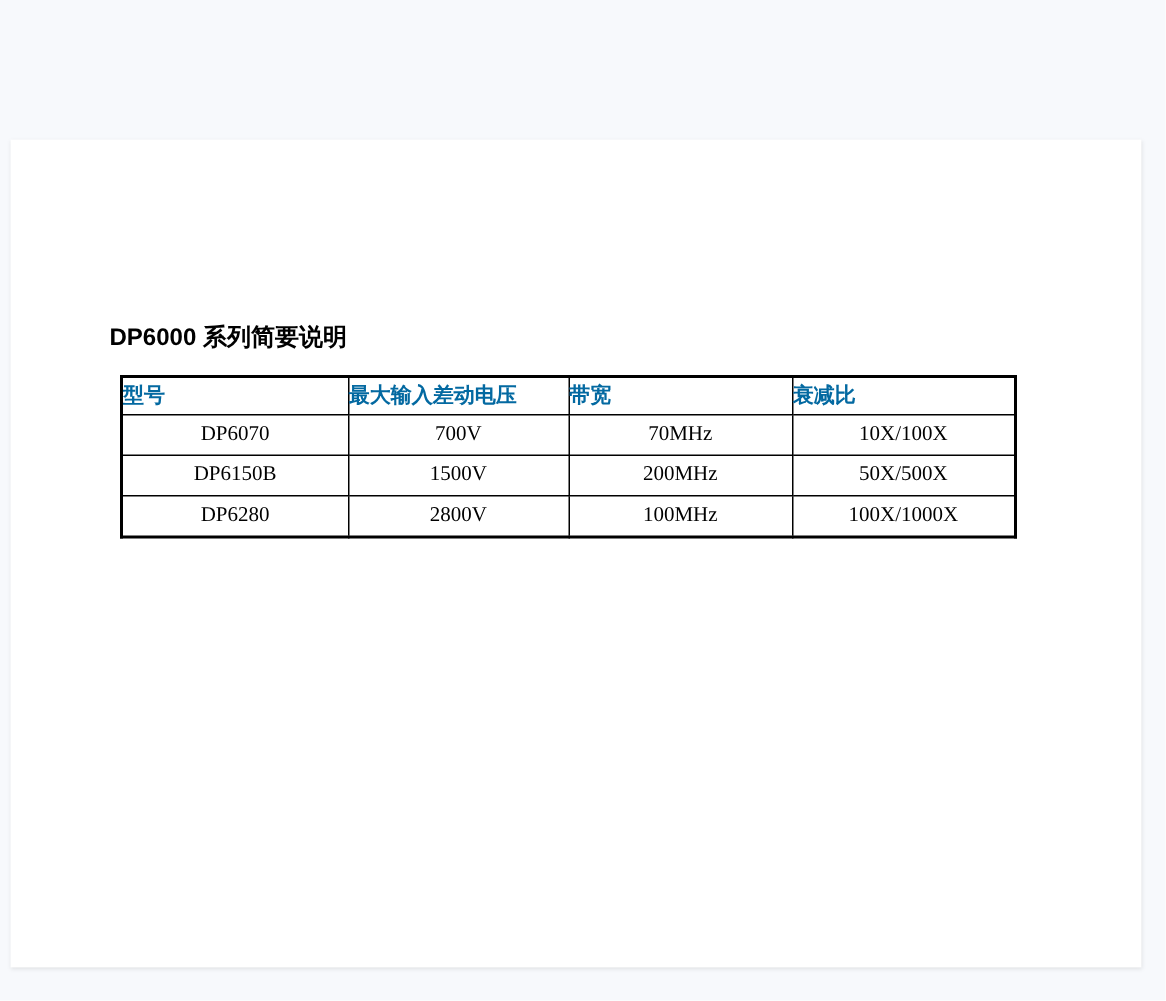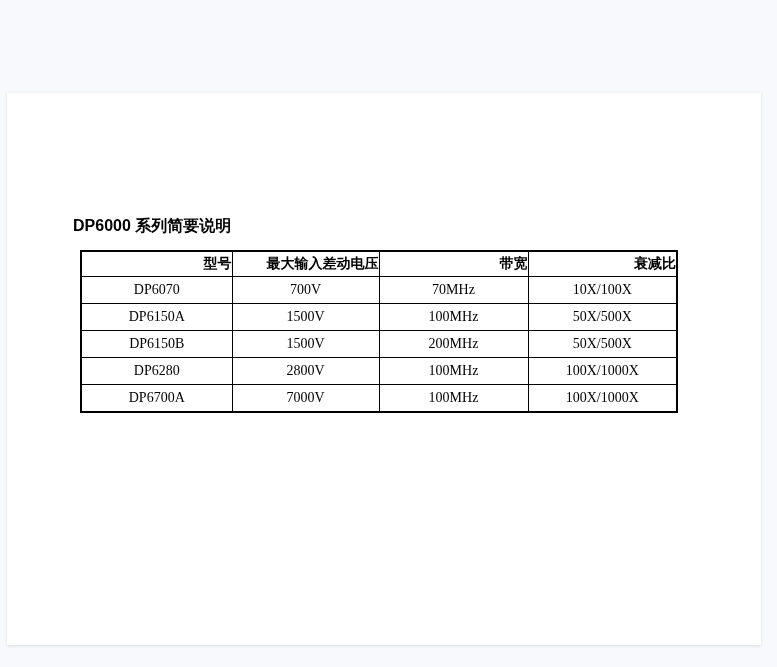--- a/index.html
+++ b/index.html
@@ -45,25 +45,25 @@
     top: 157px;
     width: 596px;
     border-collapse: collapse;
     table-layout: fixed;
     border: 2px solid #000000;
   }
   .spec-table th {
     border: 1px solid #000000;
     height: 24px;
     padding: 0;
-    text-align: right;
+    text-align: left;
     vertical-align: middle;
     font-size: 14px;
     font-weight: bold;
-    color: #000000;
+    color: #0369a1;
     font-family: "Liberation Sans", "DejaVu Sans", sans-serif;
   }
   .spec-table td {
     border: 1px solid #000000;
     height: 26px;
     padding: 0;
     text-align: center;
     vertical-align: middle;
     font-size: 14px;
     font-weight: normal;
@@ -94,39 +94,27 @@
           </tr>
       </thead>
       <tbody>
           <tr>
             <td>DP6070</td>
             <td>700V</td>
             <td>70MHz</td>
             <td>10X/100X</td>
           </tr>
           <tr>
-            <td>DP6150A</td>
-            <td>1500V</td>
-            <td>100MHz</td>
-            <td>50X/500X</td>
-          </tr>
-          <tr>
             <td>DP6150B</td>
             <td>1500V</td>
             <td>200MHz</td>
             <td>50X/500X</td>
           </tr>
           <tr>
             <td>DP6280</td>
             <td>2800V</td>
             <td>100MHz</td>
             <td>100X/1000X</td>
           </tr>
-          <tr>
-            <td>DP6700A</td>
-            <td>7000V</td>
-            <td>100MHz</td>
-            <td>100X/1000X</td>
-          </tr>
         </tbody>
     </table>
   </div>
 </div>
 
 </body></html>

